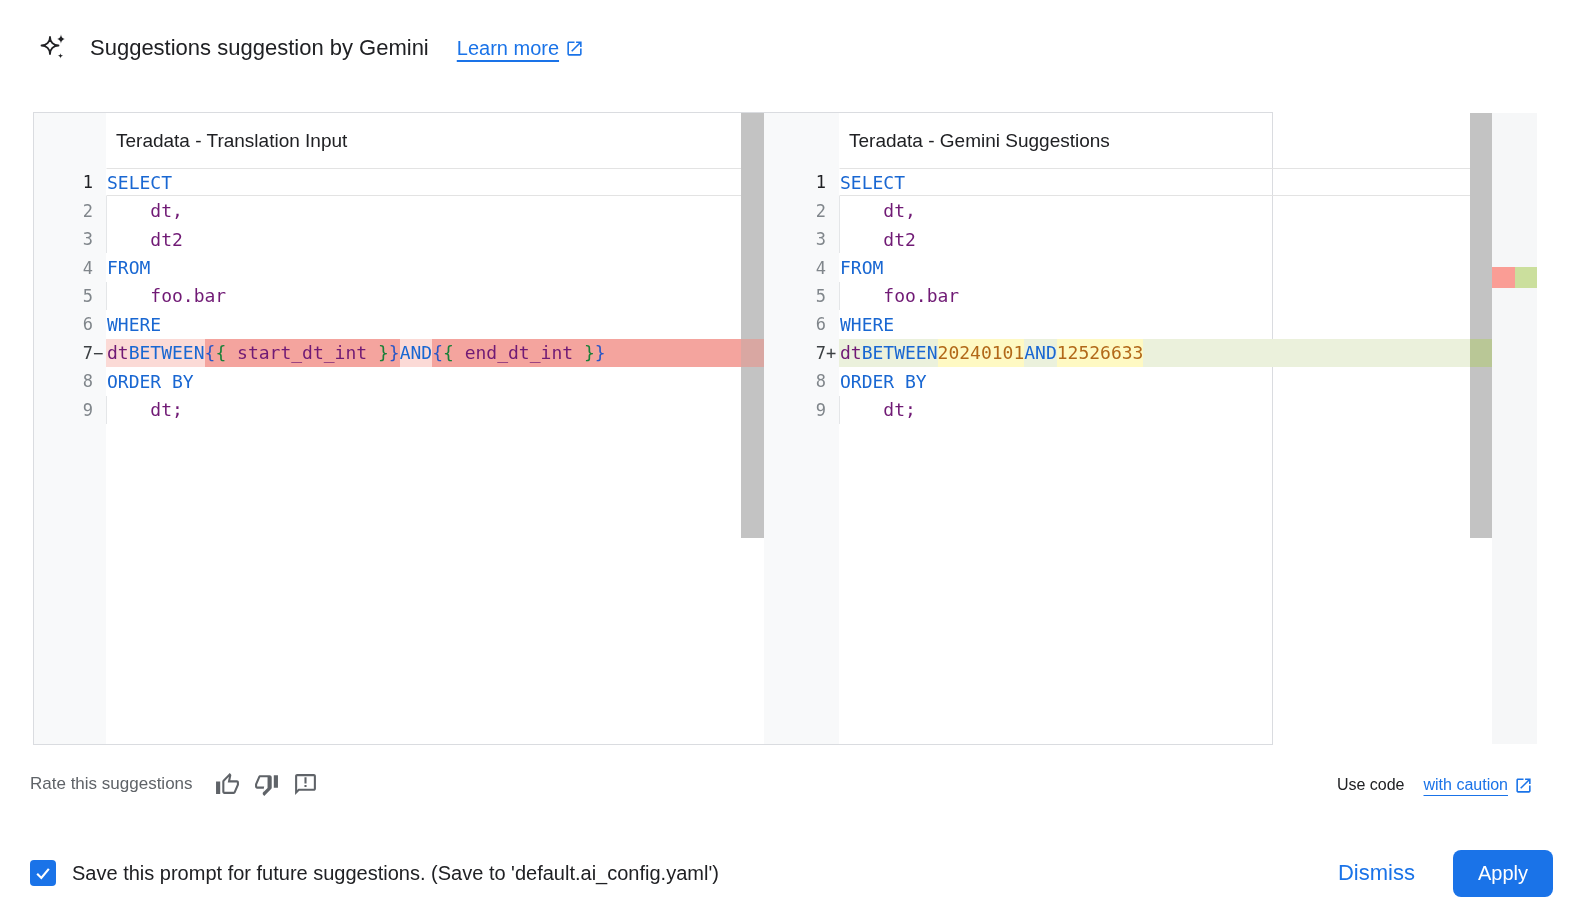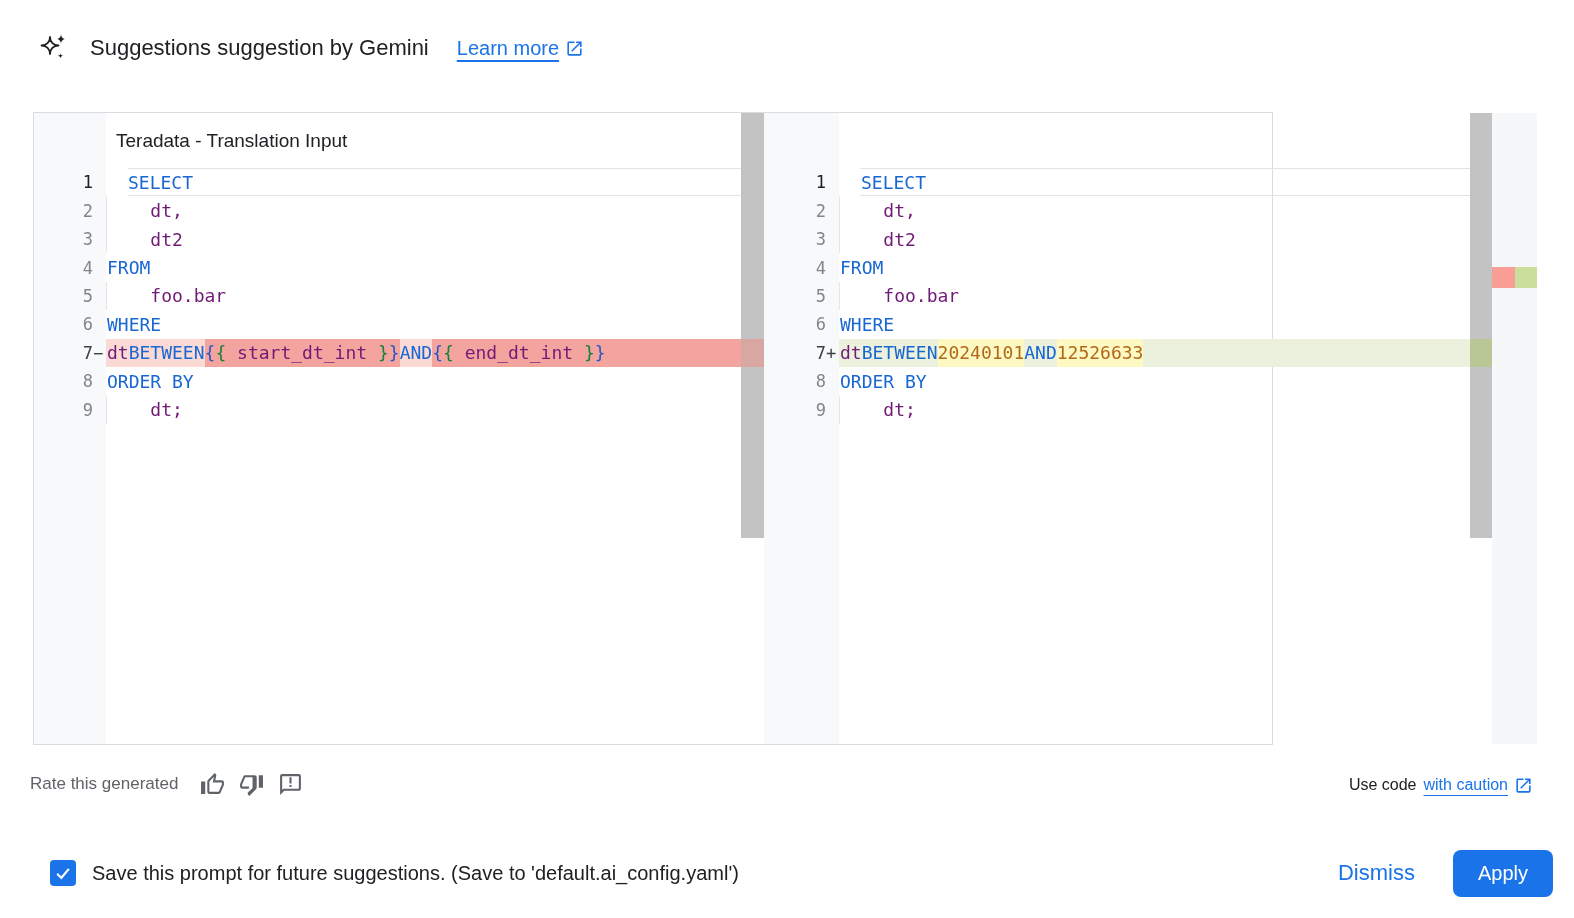--- a/index.html
+++ b/index.html
@@ -32,21 +32,21 @@
   .crow { display:flex; height:28.45px; font-family:"DejaVu Sans Mono", monospace; font-size:18px; }
   .gut { display:flex; justify-content:flex-end; align-items:center;
          font-size:17px; color:#80868b; flex:none; }
   .rowsL .gut { width:72px; } .rowsR .gut { width:75px; }
   .lsign { width:13px; text-align:left; color:#3c4043; }
   .crow.active .lnum { color:#202124; }
   .crow.removed .lnum, .crow.removed .lsign,
   .crow.added .lnum, .crow.added .lsign { color:#3c4043; }
   .code { flex:1; display:flex; align-items:stretch; border-left:1px solid transparent; }
   .code.guide { border-left-color:#e4e6e8; }
-  .crow.active .code { border-top:1px solid #e3e3e3; border-bottom:1px solid #e3e3e3;margin-left:21px; }
+  .crow.active .code { border-top:1px solid #e3e3e3; border-bottom:1px solid #e3e3e3; }
   .tok { display:flex; align-items:center; white-space:pre; color:#202124; }
   .c-kw { color:#1967d2; } .c-pl { color:#701a75; } .c-nu { color:#b26818; }
   .c-bb { color:#2a56c6; } .c-bg { color:#188038; }
   .crow.removed .code { background:#fbdad6; }
   .crow.removed .tok.hl { background:#f4a49e; }
   .crow.added .code { background:#ebf1dc; }
   .crow.added .tok.hl { background:#fef9c3;text-align:center; }
   .trail { flex:1; background:#f4a49e; }
 
   .sbar { top:0; height:425px; background:#c3c3c3; }
@@ -57,26 +57,26 @@
   .marker { top:154px; height:21px; }
   .mRed { left:1458px; width:23px; background:#fa9d95; }
   .mGreen { left:1481px; width:22px; background:#cbdf9d; }
 
   
   .rate-row { position:absolute; left:30px; top:768px; height:32px; display:flex; align-items:center; }
   .rate-label { font-size:17px; color:#5f6368; margin-right:22px; }
   .ricon { width:25px; height:25px; fill:#5f6368; cursor:pointer; }
   .ricon + .ricon { margin-left:14px; }
   .usecode-row { position:absolute; right:41px; top:768px; height:34px; display:flex; align-items:center; font-size:16px; color:#202124; }
-  .usecode-link { margin-left:7px; display:flex; gap:6px; color:#1a73e8;
+  .usecode-link { margin-left:19px; display:flex; gap:6px; color:#1a73e8;
                   text-decoration:underline; text-underline-offset:5px; cursor:pointer; }
 
   
   .bottombar { position:absolute; left:30px; right:21px; top:848px; height:50px;
-               display:flex; align-items:center;margin-left:20px; }
+               display:flex; align-items:center; }
   .checkbox { width:26px; height:26px; border-radius:4px; background:#1a73e8;
               display:flex; align-items:center; justify-content:center; cursor:pointer; flex:none; }
   .checkbox svg { width:20px; height:20px; }
   .save-label { margin-left:16px; font-size:20px; color:#202124; }
   .spacer { flex:1; }
   .btn-dismiss { border:none; background:transparent; color:#1a73e8; font-family:"Liberation Sans",sans-serif;
                  font-size:22px; font-weight:500; padding:0 24px; height:44px; cursor:pointer; }
   .btn-apply { border:none; background:#1a73e8; color:#ffffff; font-family:"Liberation Sans",sans-serif;
                font-size:20px; font-weight:500; padding:0 25px; height:47px; border-radius:8px;
                margin-left:14px; cursor:pointer; }
@@ -98,20 +98,21 @@
     </svg>
   </span>
 </div>
 
 <div class="dialog">
   <div class="gutter-bg gutterL"></div>
   <div class="gutter-bg gutterR"></div>
   <div class="overview"></div>
 
   <div class="ptitle ptitleL">Teradata - Translation Input</div>
+  <div class="ptitle ptitleR">Teradata - Gemini Suggestions</div>
 
   <div class="rows rowsL" id="rowsL">
       <div class="crow active">
         <div class="gut">
           <span class="lnum">1</span>
           <span class="lsign"></span>
         </div>
         <div class="code">
           <span class="tok c-kw">SELECT</span>
         </div>
@@ -302,21 +303,21 @@
 
   <div class="sbar sbL"></div>
   <div class="sbar sbR"></div>
   <div class="strip stripL"></div>
   <div class="strip stripR"></div>
   <div class="marker mRed"></div>
   <div class="marker mGreen"></div>
 </div>
 
 <div class="rate-row">
-  <span class="rate-label">Rate this generated</span>
+  <span class="rate-label">Rate this suggestions</span>
   <svg class="ricon" viewBox="0 0 24 24">
     <path d="M1 21h4V9H1v12zm22-11c0-1.1-.9-2-2-2h-6.31l.95-4.57.03-.32c0-.41-.17-.79-.44-1.06L14.17 1 7.59 7.59C7.22 7.95 7 8.45 7 9v10c0 1.1.9 2 2 2h9c.83 0 1.54-.5 1.84-1.22l3.02-7.05c.09-.23.14-.47.14-.73v-2zm-2 2l-3 7H9V9l4.34-4.34L12.23 10H21v2z"></path>
   </svg>
   <svg class="ricon" viewBox="0 0 24 24">
     <path d="M15 3H6c-.83 0-1.54.5-1.84 1.22l-3.02 7.05c-.09.23-.14.47-.14.73v2c0 1.1.9 2 2 2h6.31l-.95 4.57-.03.32c0 .41.17.79.44 1.06L9.83 23l6.59-6.59c.36-.36.58-.86.58-1.41V5c0-1.1-.9-2-2-2zm-2 12.34L8.66 19.66l1.11-5.66H3v-2l3-7h7v10.34zM19 3v12h4V3h-4z"></path>
   </svg>
   <svg class="ricon" viewBox="0 0 24 24">
     <path d="M20 2H4c-1.1 0-2 .9-2 2v18l4-4h14c1.1 0 2-.9 2-2V4c0-1.1-.9-2-2-2zm0 14H5.17L4 17.17V4h16v12z"></path>
     <path d="M11 5h2v6h-2zM11 12.5h2v2h-2z"></path>
   </svg>

